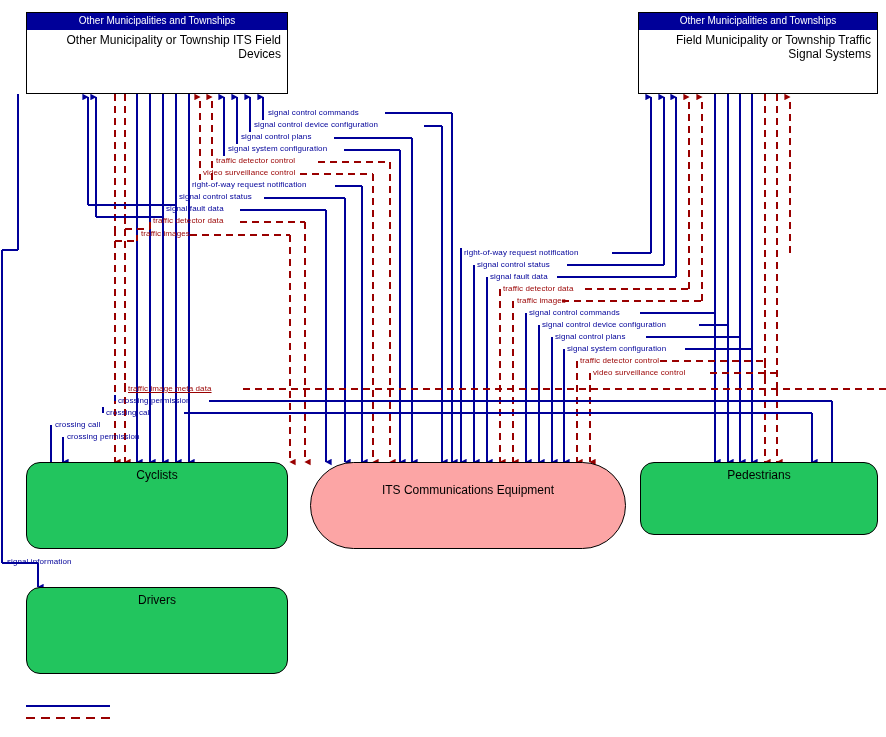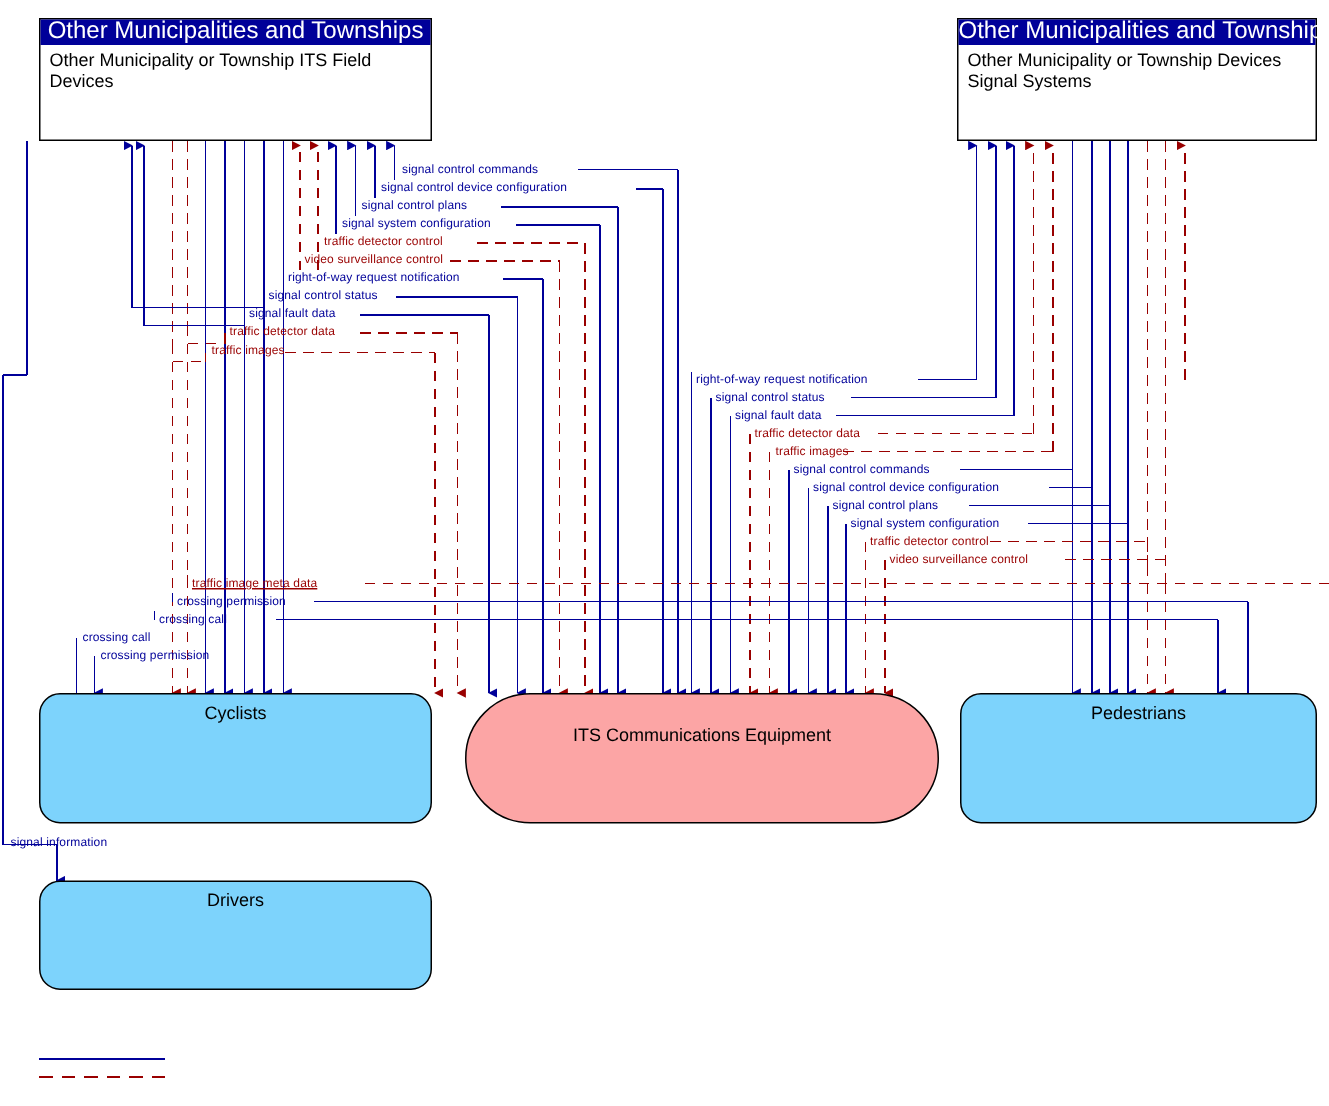--- a/index.html
+++ b/index.html
@@ -4,26 +4,26 @@
 <style>
   html,body{margin:0;padding:0;background:#ffffff;}
   body{width:886px;height:737px;position:relative;
        font-family:"Liberation Sans","DejaVu Sans",sans-serif;
        -webkit-font-smoothing:none;}
   #stage{position:absolute;left:0;top:0;width:886px;height:737px;overflow:hidden;}
   svg{position:absolute;left:0;top:0;}
 
   
   .sysbox{position:absolute;border:1px solid #000000;background:#ffffff;box-sizing:border-box;}
-  .sysbox .hdr{background:#000099;color:#ffffff;font-size:16px;line-height:14px;
+  .sysbox .hdr{background:#000099;color:#ffffff;font-size:10px;line-height:14px;
                text-align:center;padding:1px 0 2px 0;white-space:nowrap;}
-  .sysbox .body{color:#000000;font-size:12px;line-height:14px;text-align:left;padding:3px 6px 0 6px;}
+  .sysbox .body{color:#000000;font-size:12px;line-height:14px;text-align:right;padding:3px 6px 0 6px;}
 
   .termbox{position:absolute;border:1px solid #000000;border-radius:14px;
-           background:#7dd3fc;box-sizing:border-box;}
+           background:#22c55e;box-sizing:border-box;}
   .termbox.comm{background:#fca5a5;border-radius:58px;}
   .termbox .tlabel{font-size:12px;line-height:14px;color:#000000;text-align:center;
                    padding-top:5px;display:block;}
 
   
   .flab{position:absolute;font-size:8px;line-height:9px;white-space:nowrap;
         letter-spacing:0.1px;}
   .fex{color:#000099;}
   .fpl{color:#990000;text-align:right;}
 
@@ -204,36 +204,36 @@
     </g>
   </svg>
 
   <div class="sysbox" style="left:26px;top:12px;width:262px;height:82px;">
     <div class="hdr">Other Municipalities and Townships</div>
     <div class="body">Other Municipality or Township ITS Field Devices</div>
   </div>
 
   <div class="sysbox" style="left:638px;top:12px;width:240px;height:82px;">
     <div class="hdr">Other Municipalities and Townships</div>
-    <div class="body">Other Municipality or Township Devices Signal Systems</div>
+    <div class="body">Field Municipality or Township Traffic Signal Systems</div>
   </div>
 
   <div class="termbox" style="left:26px;top:462px;width:262px;height:87px;">
     <span class="tlabel">Cyclists</span>
   </div>
 
   <div class="termbox comm" style="left:310px;top:462px;width:316px;height:87px;">
     <span class="tlabel" style="padding-top:20px;">ITS Communications Equipment</span>
   </div>
 
-  <div class="termbox" style="left:640px;top:462px;width:238px;height:87px;">
+  <div class="termbox" style="left:640px;top:462px;width:238px;height:73px;">
     <span class="tlabel">Pedestrians</span>
   </div>
 
-  <div class="termbox" style="left:26px;top:587px;width:262px;height:73px;">
+  <div class="termbox" style="left:26px;top:587px;width:262px;height:87px;">
     <span class="tlabel">Drivers</span>
   </div>
 
   <div class="flab fex" style="left:268px;top:108px;">signal control commands</div>
   <div class="flab fex" style="left:254px;top:120px;">signal control device configuration</div>
   <div class="flab fex" style="left:241px;top:132px;">signal control plans</div>
   <div class="flab fex" style="left:228px;top:144px;">signal system configuration</div>
   <div class="flab fpl" style="left:216px;top:156px;">traffic detector control</div>
   <div class="flab fpl" style="left:203px;top:168px;">video surveillance control</div>
   <div class="flab fex" style="left:192px;top:180px;">right-of-way request notification</div>

